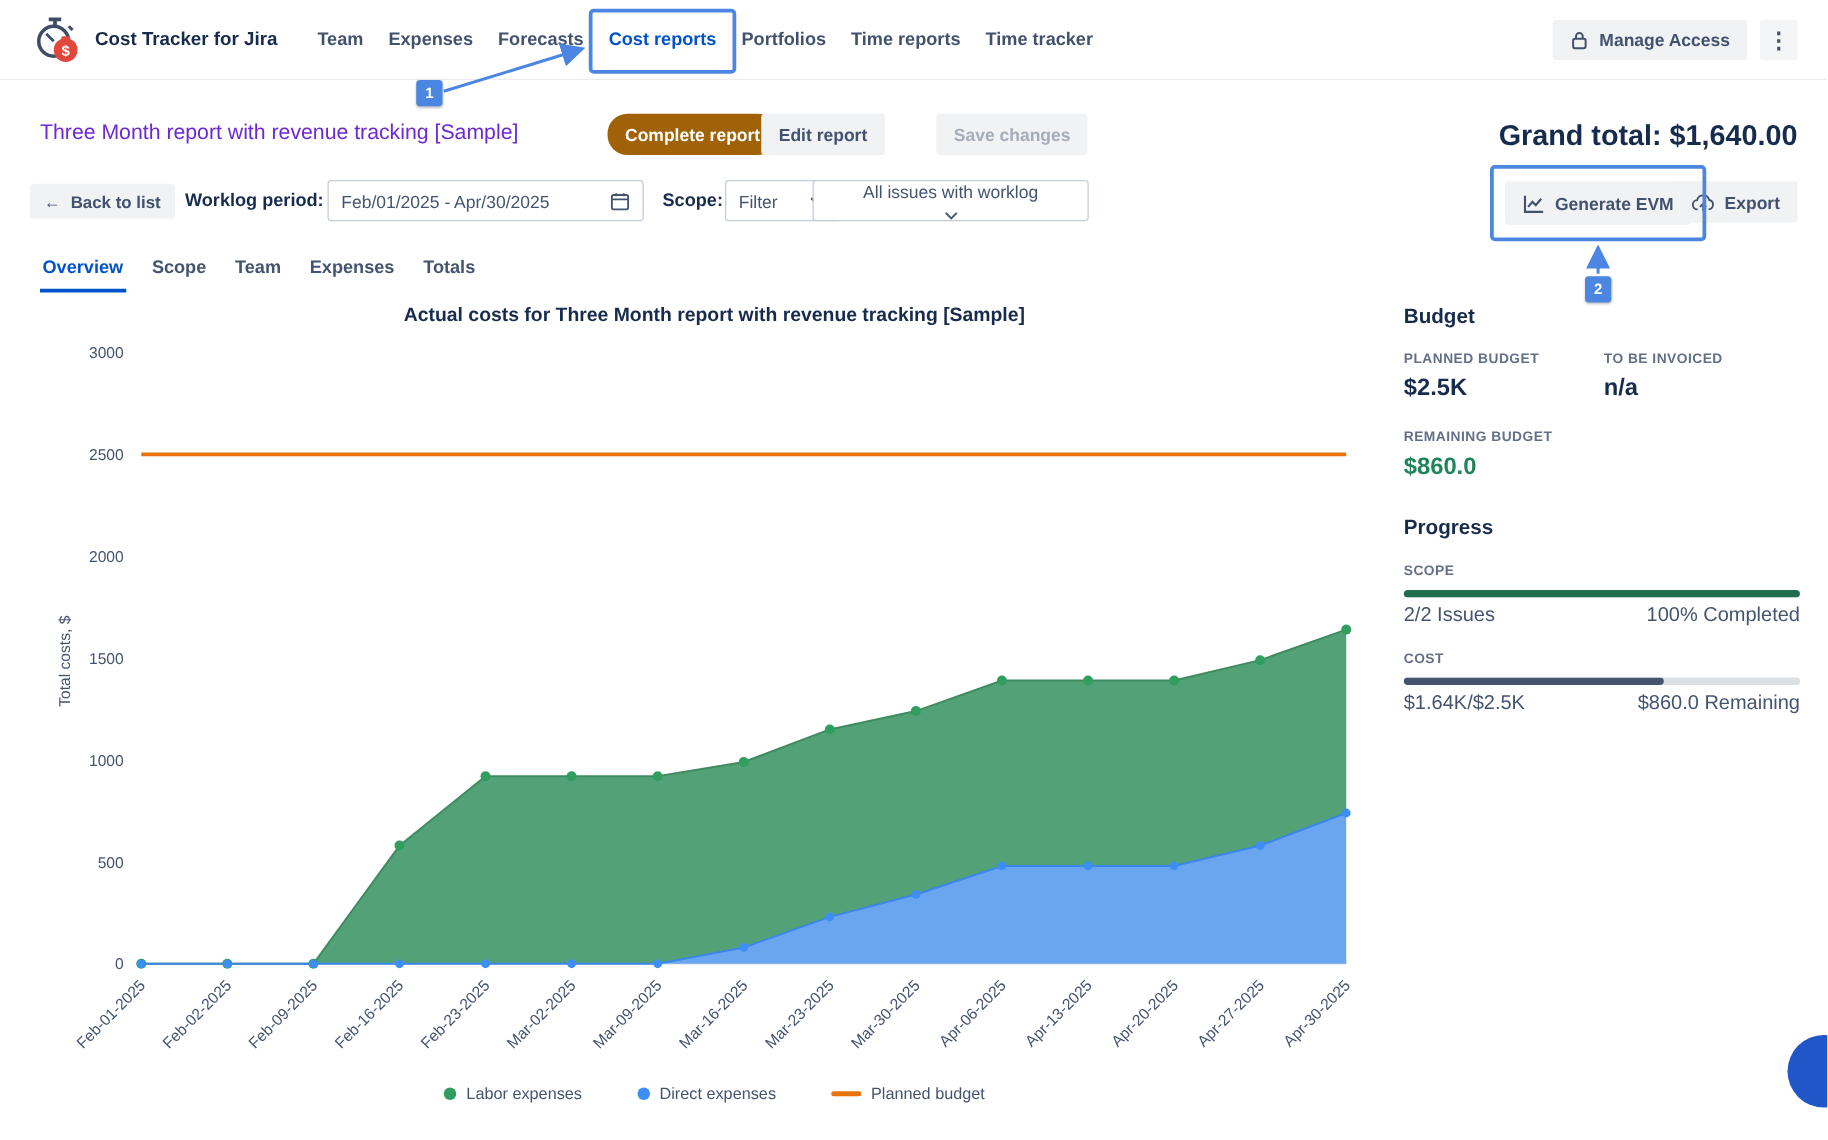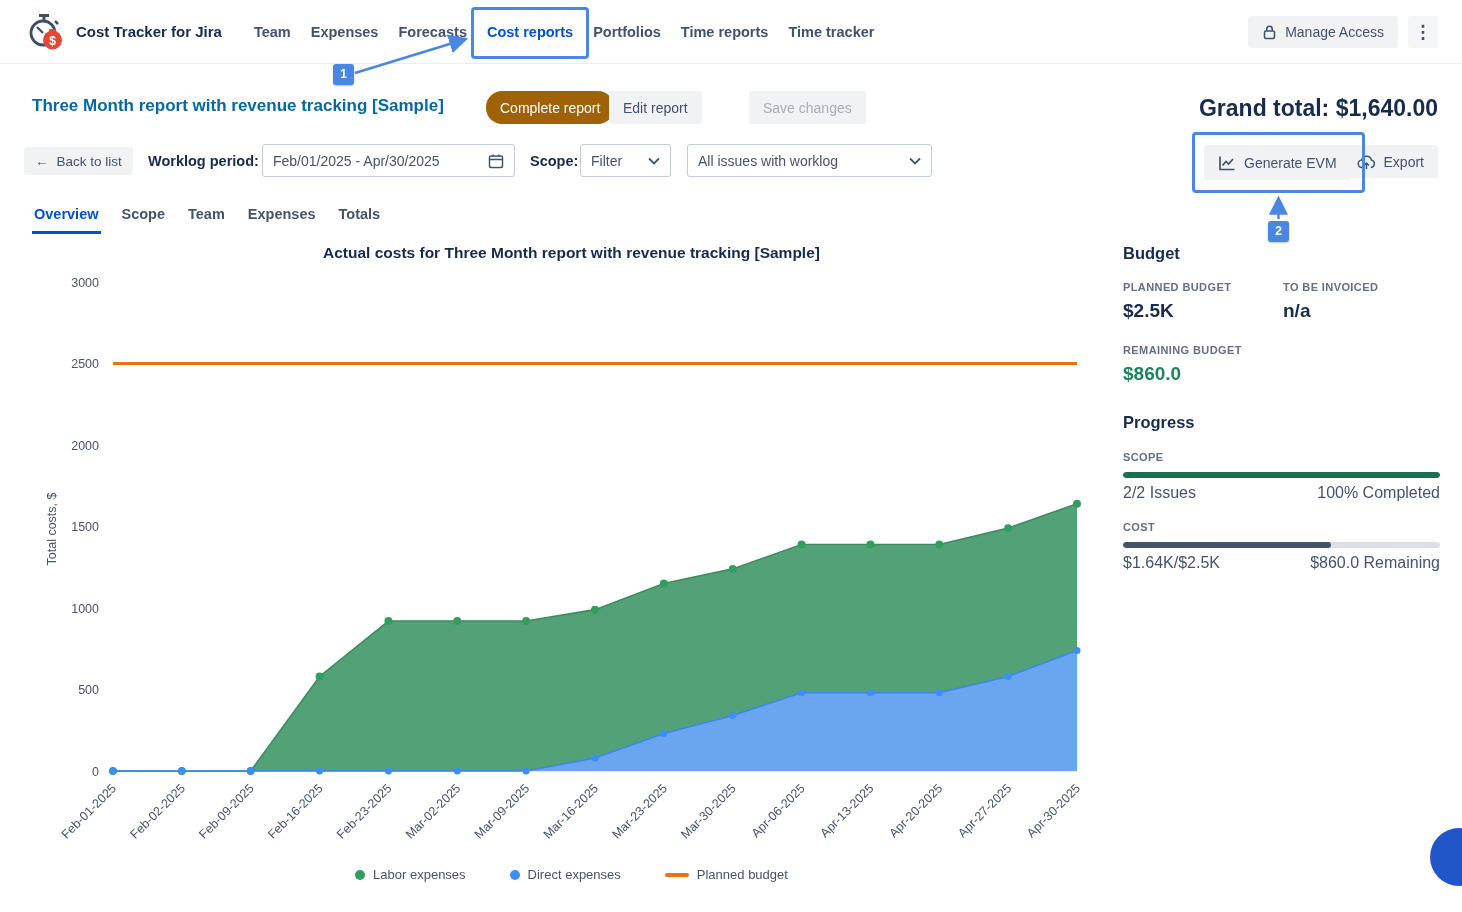--- a/index.html
+++ b/index.html
@@ -14,46 +14,46 @@
   .brand-title { font-size:15px; font-weight:700; color:#172b4d; white-space:nowrap; }
   #nav-items { display:flex; align-items:center; gap:16px; margin-left:30px; }
   .nav-item { font-size:14.5px; font-weight:600; color:#42526e; padding:6px 2px; cursor:pointer; white-space:nowrap; }
   .nav-item.active { color:#0052cc; }
   .topnav-right { margin-left:auto; display:flex; align-items:center; gap:10px; }
   .kebab { width:30px; height:32px; border:none; border-radius:3px; background:#f4f5f7; color:#42526e;
            font-size:18px; font-weight:700; cursor:pointer; line-height:32px; }
 
   
   .btn { display:inline-flex; align-items:center; justify-content:center; gap:8px; border:none; border-radius:3px;
-         font-family:"Liberation Sans",sans-serif; font-size:14px; font-weight:400; padding:0 14px; height:33px;
+         font-family:"Liberation Sans",sans-serif; font-size:14px; font-weight:700; padding:0 14px; height:33px;
          color:#42526e; background:#f1f2f4; cursor:pointer; white-space:nowrap; }
   .btn-primary { background:#a16207; color:#fff;border-radius:16px; }
   .btn-disabled { color:#a5adba; cursor:default; }
   .btn-sm { height:28px; font-size:13.5px; padding:0 11px; }
 
   
   #title-row { position:absolute; left:24px; right:24px; top:88px; height:40px; }
-  #page-title { position:absolute; left:8px; top:8px; font-size:17px; font-weight:700; color:#0369a1; }
+  #page-title { position:absolute; left:8px; top:8px; font-size:17px; font-weight:400; color:#6d28d9; }
   #btn-complete { position:absolute; left:462px; top:3px; }
   #btn-edit { position:absolute; left:585px; top:3px; }
   #btn-save { position:absolute; left:725px; top:3px; }
   #grand-total { position:absolute; right:0; top:0; font-size:23px; font-weight:700; color:#172b4d; line-height:40px; }
 
   
   #toolbar-row { position:absolute; left:24px; right:24px; top:144px; height:36px; }
   #btn-back { position:absolute; left:0; top:3px; }
   .ctl-label { position:absolute; font-size:14.5px; font-weight:700; color:#172b4d; top:9px; }
   #lbl-worklog { left:124px; }
   #lbl-scope { left:506px; }
   .field { position:absolute; top:0; height:33px; display:flex; align-items:center; justify-content:space-between;
            gap:8px; padding:0 10px; border:1px solid #c3ccd7; border-radius:3px; background:#fff;
            font-size:14px; color:#44546f; cursor:pointer; }
   #date-field { left:238px; width:253px; }
   #filter-field { left:556px; width:91px; }
-  #issues-field { left:663px; width:245px; }
+  #issues-field { left:626px; width:221px;flex-direction:column; }
   #btn-evm { position:absolute; left:1180px; top:1px; height:35px; }
   #btn-export { position:absolute; right:0; top:1px; }
 
   
   #tabs { position:absolute; left:32px; top:202px; display:flex; gap:19px; }
   .tab { font-size:14.5px; font-weight:600; color:#44546f; padding:4px 2px 9px; cursor:pointer; border-bottom:3px solid transparent; }
   .tab.active { color:#0052cc; border-bottom-color:#0052cc; }
 
   
   #chart-wrap { position:absolute; left:24px; top:238px; width:1095px; height:668px; }

